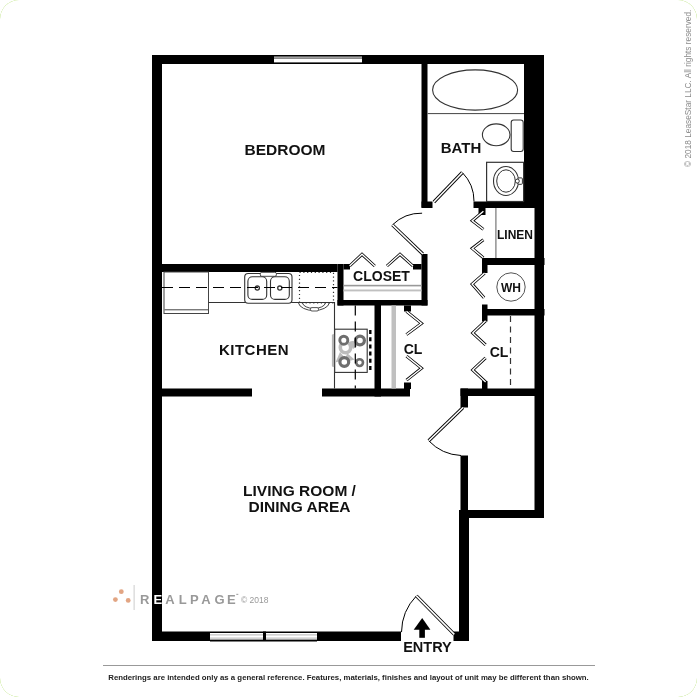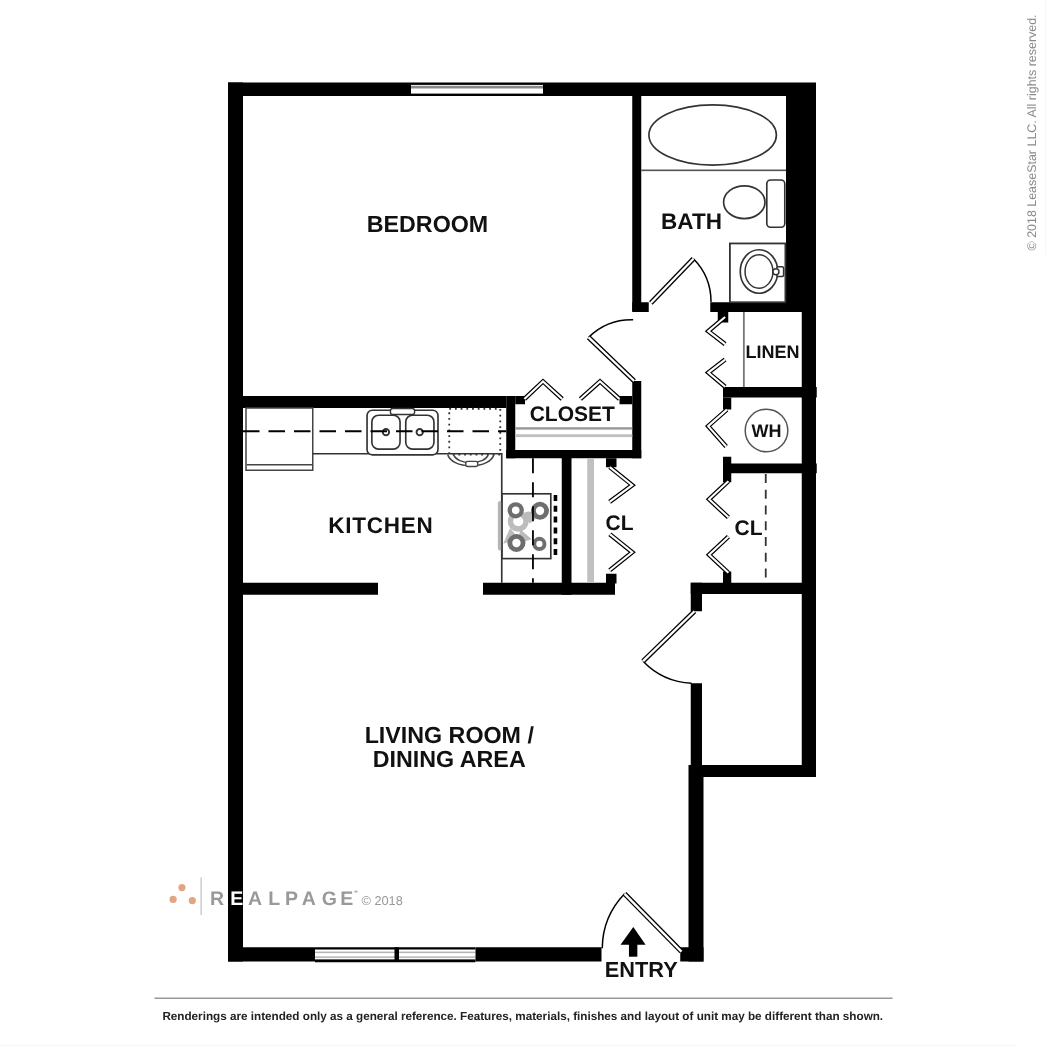--- a/index.html
+++ b/index.html
@@ -1,16 +1,16 @@
 <!DOCTYPE html>
 <html><head>
 <meta charset="utf-8">
 <style>
   html,body{margin:0;padding:0;background:#fff;}
-  .page{position:relative;width:697px;height:697px;background:#fde047;overflow:hidden;font-family:"Liberation Sans",sans-serif;}
+  .page{position:relative;width:697px;height:697px;background:#84cc16;overflow:hidden;font-family:"Liberation Sans",sans-serif;border-radius:19px;}
   svg{display:block;}
   text{font-family:"Liberation Sans",sans-serif;-webkit-font-smoothing:antialiased;}
 </style>
 </head>
 <body>
 <div class="page">
 <svg width="697" height="697" viewBox="0 0 697 697">
   <rect x="0" y="0" width="697" height="697" fill="#ffffff"></rect>
 
   <rect x="152" y="55" width="10" height="586" fill="#000"></rect>

